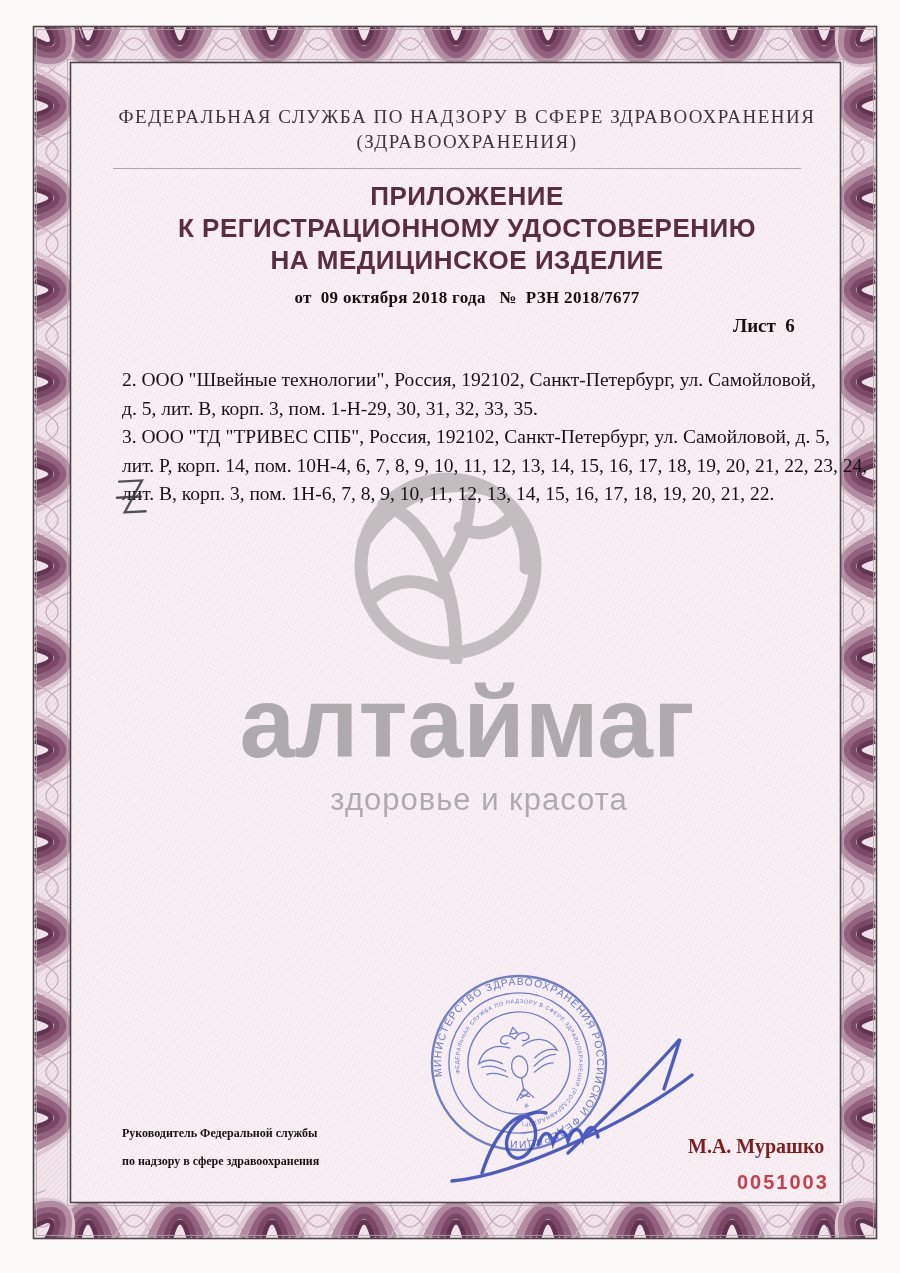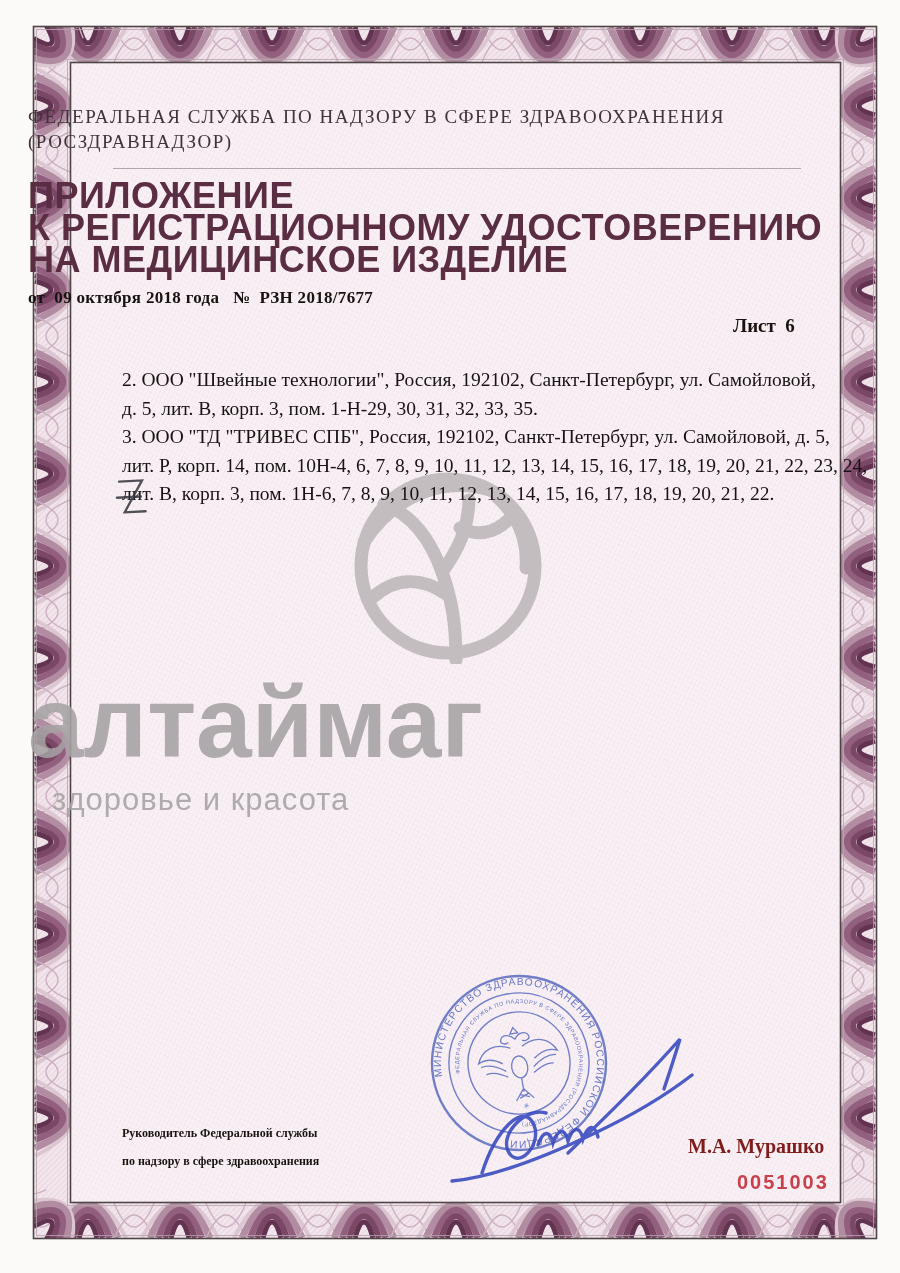--- a/index.html
+++ b/index.html
@@ -10,30 +10,30 @@
   }
   .paper{
     position:absolute;left:34px;top:27px;width:842px;height:1211px;
     background:#f8f0f4;
     background-image:
       repeating-linear-gradient(115deg, rgba(206,172,190,0.09) 0 1px, rgba(255,255,255,0) 1px 4px),
       repeating-linear-gradient(25deg, rgba(206,172,190,0.07) 0 1px, rgba(255,255,255,0) 1px 5px);
   }
   .border-svg{position:absolute;left:0;top:0;pointer-events:none;}
   .abs{position:absolute;}
-  .center-line{left:10px;right:0;text-align:left;padding-left:18px;}
+  .center-line{left:16px;right:0;text-align:center;padding-left:18px;}
   .org-header{
     top:104px;color:#41333a;font-size:19px;line-height:25px;letter-spacing:1.5px;
   }
   .divider{
     left:113px;top:168px;width:688px;height:1px;background:#a3949b;opacity:.8;
   }
   .doc-title{
     top:180px;color:#5a2d43;font-family:"Liberation Sans",sans-serif;
-    font-weight:bold;font-size:36px;line-height:32px;letter-spacing:.5px;
+    font-weight:bold;font-size:26px;line-height:32px;letter-spacing:.5px;
   }
   .date-line{
     top:288px;color:#17120f;font-weight:bold;font-size:17px;white-space:pre;letter-spacing:.3px;
   }
   .sheet{
     left:733px;top:315px;color:#17120f;font-weight:bold;font-size:19px;white-space:pre;
   }
   .body-text{
     left:122px;top:366px;width:700px;color:#181214;font-size:19.5px;line-height:28.6px;
   }
@@ -164,21 +164,21 @@
     <path d="M -84,-24 C -54,-70 -6,-90 42,-76"></path>
     <path d="M 50,-68 C 70,-50 80,-26 78,2"></path>
   </g>
 </svg>
 
 <div class="abs center-line wm wm-brand">алтаймаг</div>
 <div class="abs center-line wm wm-tagline">здоровье и красота</div>
 
 <div class="abs center-line org-header">
   <div>ФЕДЕРАЛЬНАЯ СЛУЖБА ПО НАДЗОРУ В СФЕРЕ ЗДРАВООХРАНЕНИЯ</div>
-  <div>(РОСЗДРАВНАДЗОР)</div>
+  <div>(ЗДРАВООХРАНЕНИЯ)</div>
 </div>
 
 <div class="abs divider"></div>
 
 <div class="abs center-line doc-title">
   <div>ПРИЛОЖЕНИЕ</div>
   <div>К РЕГИСТРАЦИОННОМУ УДОСТОВЕРЕНИЮ</div>
   <div>НА МЕДИЦИНСКОЕ ИЗДЕЛИЕ</div>
 </div>
 

